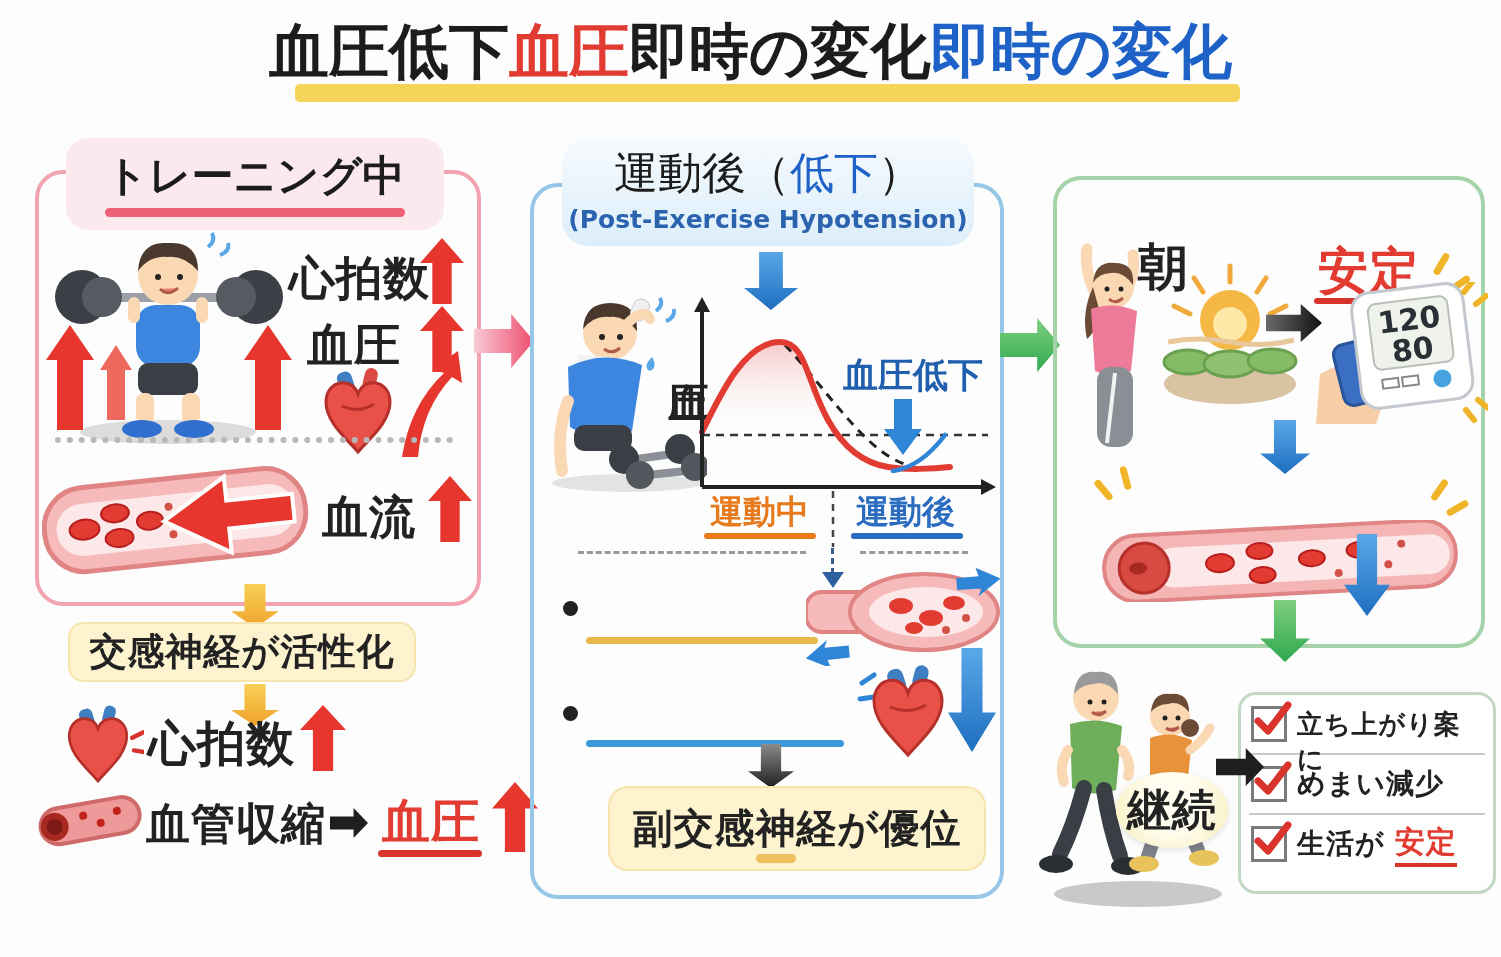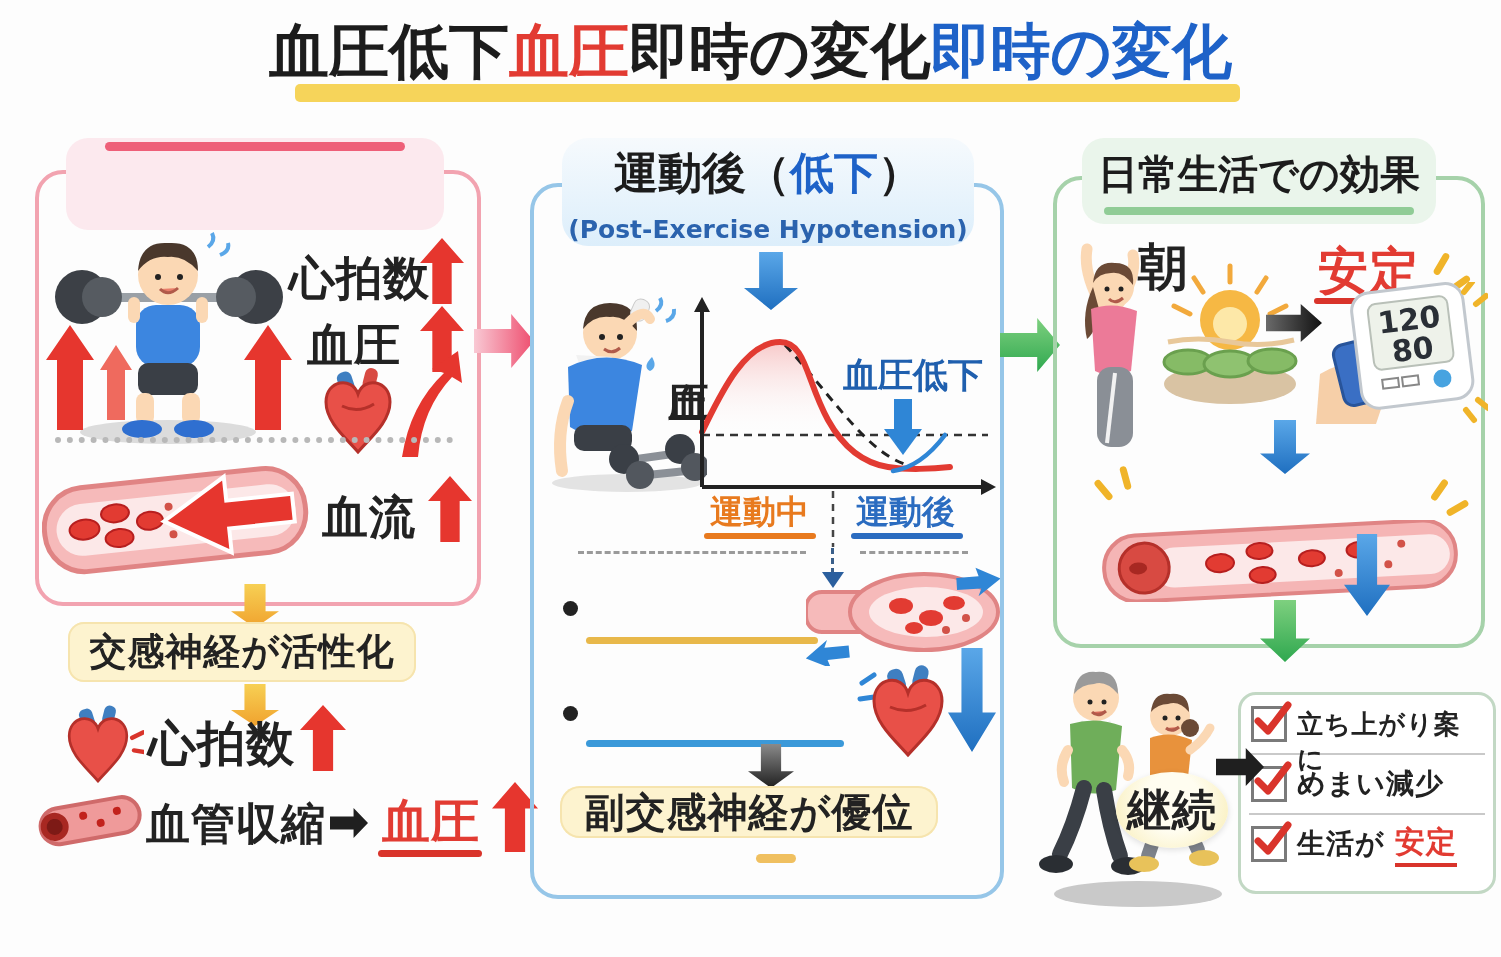--- a/index.html
+++ b/index.html
@@ -47,20 +47,21 @@
 
 <div class="stage">
 
   <div class="abs bar" style="left:295px;top:84px;width:945px;height:18px;background:#f6d45a;z-index:1;"></div>
   <div class="abs" style="left:0;top:12px;width:1501px;text-align:center;font-size:60px;font-weight:900;z-index:2;">
     <span class="c-black">血圧低下</span><span class="c-red">血圧</span><span class="c-black">即時の変化</span><span class="c-blue">即時の変化</span>
   </div>
 
   <div class="col-border b-pink" style="left:35px;top:170px;width:438px;height:428px;"></div>
   <div class="chip" style="left:66px;top:138px;width:378px;height:92px;background:#fce9ee;z-index:3;">
+    <div class="chip-inner" style="font-size:42px;padding-top:10px;">トレーニング中</div>
     <div style="width:300px;height:9px;background:#ee5f78;border-radius:5px;margin:4px auto 0;"></div>
   </div>
 
   <svg class="abs" style="left:40px;top:225px;" width="255" height="225" viewBox="0 0 255 225">
     <ellipse cx="128" cy="207" rx="88" ry="12" fill="#dcdcdc"></ellipse>
     <polygon points="30,100 54,135 43,135 43,205 17,205 17,135 6,135" fill="#e6362e"></polygon>
     <polygon points="76,120 92,145 85,145 85,195 67,195 67,145 60,145" fill="#ef6a5e"></polygon>
     <polygon points="228,100 252,135 241,135 241,205 215,205 215,135 204,135" fill="#e6362e"></polygon>
     <rect x="16" y="68" width="226" height="9" rx="4" fill="#9aa0a6"></rect>
     <circle cx="42" cy="72" r="27" fill="#3c4046"></circle>
@@ -145,24 +146,24 @@
   <div class="abs jp" style="left:146px;top:795px;font-size:44px;">血管収縮</div>
   <div class="ar ar-right black-a" style="left:330px;top:808px;width:38px;height:30px;"></div>
   <div class="abs jp c-red" style="left:382px;top:790px;font-size:48px;">血圧</div>
   <div class="abs bar" style="left:378px;top:850px;width:104px;height:7px;background:#d9342b;"></div>
   <div class="ar ar-up red-a" style="left:492px;top:782px;width:46px;height:70px;"></div>
 
   <div class="ar ar-right pink-a" style="left:474px;top:314px;width:60px;height:54px;"></div>
 
   <div class="col-border b-blue" style="left:530px;top:183px;width:466px;height:708px;"></div>
   <div class="chip" style="left:562px;top:138px;width:412px;height:108px;background:linear-gradient(#f6fafd,#dceefb);border-radius:26px;z-index:3;">
-    <div style="font-size:44px;font-weight:700;padding-top:6px;">
+    <div style="font-size:44px;font-weight:400;padding-top:6px;">
       <span class="c-black">運動後（</span><span class="c-blue">低下</span><span class="c-black">）</span>
     </div>
-    <div style="font-size:25px;font-weight:700;color:#2b63ae;margin-top:12px;">(Post-Exercise Hypotension)</div>
+    <div style="font-size:25px;font-weight:700;color:#2b63ae;margin-top:2px;">(Post-Exercise Hypotension)</div>
   </div>
   <div class="ar ar-down blue-a" style="left:744px;top:252px;width:54px;height:58px;"></div>
 
   <svg class="abs" style="left:532px;top:293px;" width="175" height="200" viewBox="0 0 175 200">
     <ellipse cx="95" cy="190" rx="75" ry="9" fill="#e3e3e3"></ellipse>
     <circle cx="78" cy="40" r="27" fill="#fbd8b4"></circle>
     <path d="M51 36 Q53 10 78 10 Q106 10 105 38 Q92 22 78 24 Q62 22 51 36 Z" fill="#4a382c"></path>
     <circle cx="70" cy="44" r="3" fill="#222"></circle>
       <circle cx="88" cy="44" r="3" fill="#222"></circle>
     <path d="M72 56 Q80 62 88 55" stroke="#b05a4a" stroke-width="3" fill="none"></path>
@@ -239,32 +240,28 @@
   <div class="abs bar" style="left:586px;top:740px;width:258px;height:7px;background:#3b99d9;"></div>
   <svg class="abs" style="left:856px;top:655px;" width="100" height="110" viewBox="0 0 100 110">
     <path d="M6 28 l12 -8 M4 44 l14 -2" stroke="#2f86d6" stroke-width="5" stroke-linecap="round"></path>
     <rect x="32" y="14" width="16" height="24" rx="7" fill="#3f7fc1" transform="rotate(-18 40 24)"></rect>
     <rect x="58" y="10" width="14" height="24" rx="7" fill="#3f7fc1" transform="rotate(14 64 20)"></rect>
     <path d="M52 38 C46 18 18 22 18 46 C18 68 40 86 52 100 C64 86 86 68 86 46 C86 22 58 18 52 38 Z" fill="#e85048" stroke="#b5302a" stroke-width="3"></path>
     <path d="M34 52 Q52 60 70 50" stroke="#b5302a" stroke-width="3" fill="none"></path>
   </svg>
 
   <div class="ar ar-down dark-a" style="left:748px;top:744px;width:46px;height:44px;"></div>
-  <div class="ybox" style="left:560px;top:786px;width:378px;height:52px;border-radius:20px;">
+  <div class="ybox" style="left:608px;top:786px;width:378px;height:85px;border-radius:20px;">
     <span class="jp" style="font-size:40px;">副交感神経が優位</span>
   </div>
   <div class="abs bar" style="left:756px;top:854px;width:40px;height:9px;background:#f0c060;"></div>
 
   <div class="ar ar-right green-a" style="left:1000px;top:318px;width:60px;height:54px;"></div>
 
   <div class="col-border b-green" style="left:1053px;top:176px;width:424px;height:464px;"></div>
-  <div class="chip" style="left:1082px;top:138px;width:354px;height:86px;background:#eaf5eb;z-index:3;">
-    <div class="chip-inner" style="font-size:40px;padding-top:9px;">日常生活での効果</div>
-    <div style="width:310px;height:8px;background:#90cc96;border-radius:4px;margin:5px auto 0;"></div>
-  </div>
 
   <div class="abs jp" style="left:1138px;top:234px;font-size:50px;">朝</div>
   <div class="abs jp c-red" style="left:1318px;top:238px;font-size:50px;">安定</div>
   <div class="abs bar" style="left:1314px;top:298px;width:108px;height:6px;background:#d9342b;"></div>
   <span class="spark" style="left:1438px;top:252px;transform:rotate(30deg);"></span>
   <span class="spark" style="left:1456px;top:272px;transform:rotate(55deg);"></span>
 
   <svg class="abs" style="left:1053px;top:243px;" width="118" height="210" viewBox="0 0 118 210">
     <path d="M48 62 Q30 30 34 6" stroke="#fbd8b4" stroke-width="11" fill="none" stroke-linecap="round"></path>
     <path d="M66 60 Q84 34 80 12" stroke="#fbd8b4" stroke-width="11" fill="none" stroke-linecap="round"></path>

